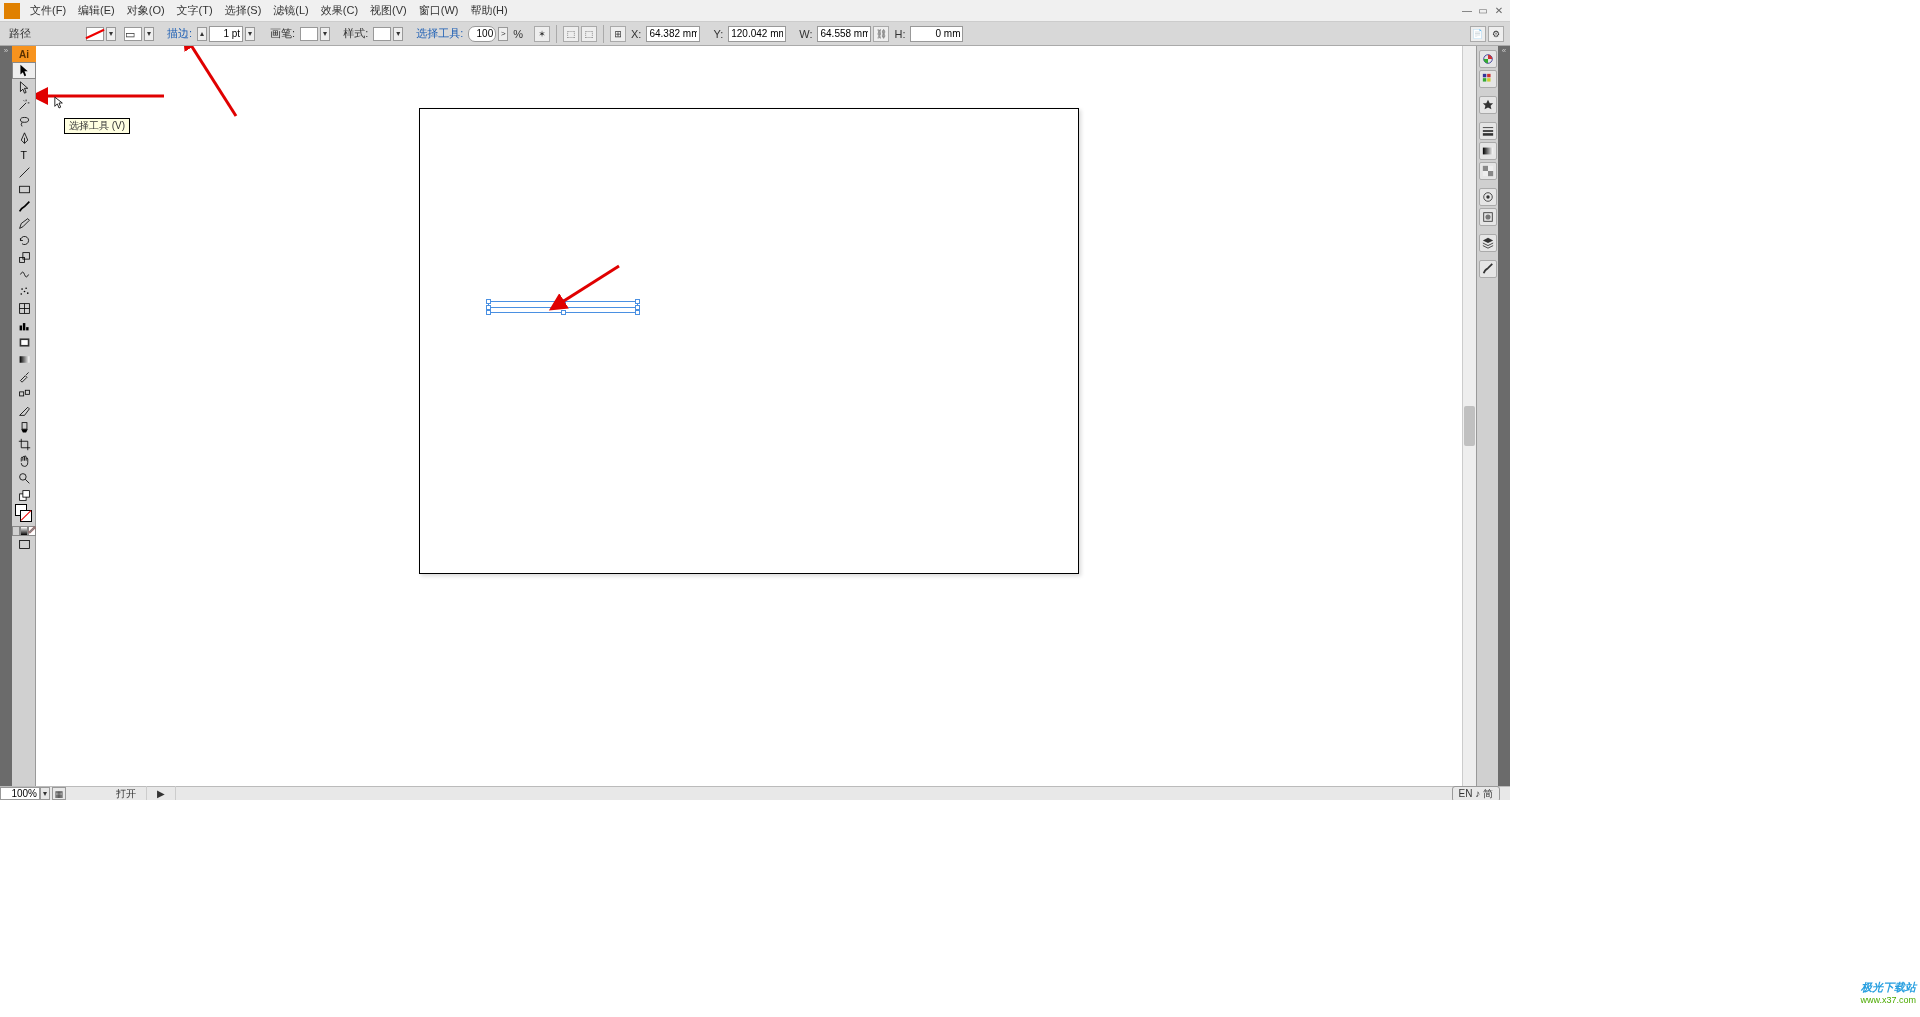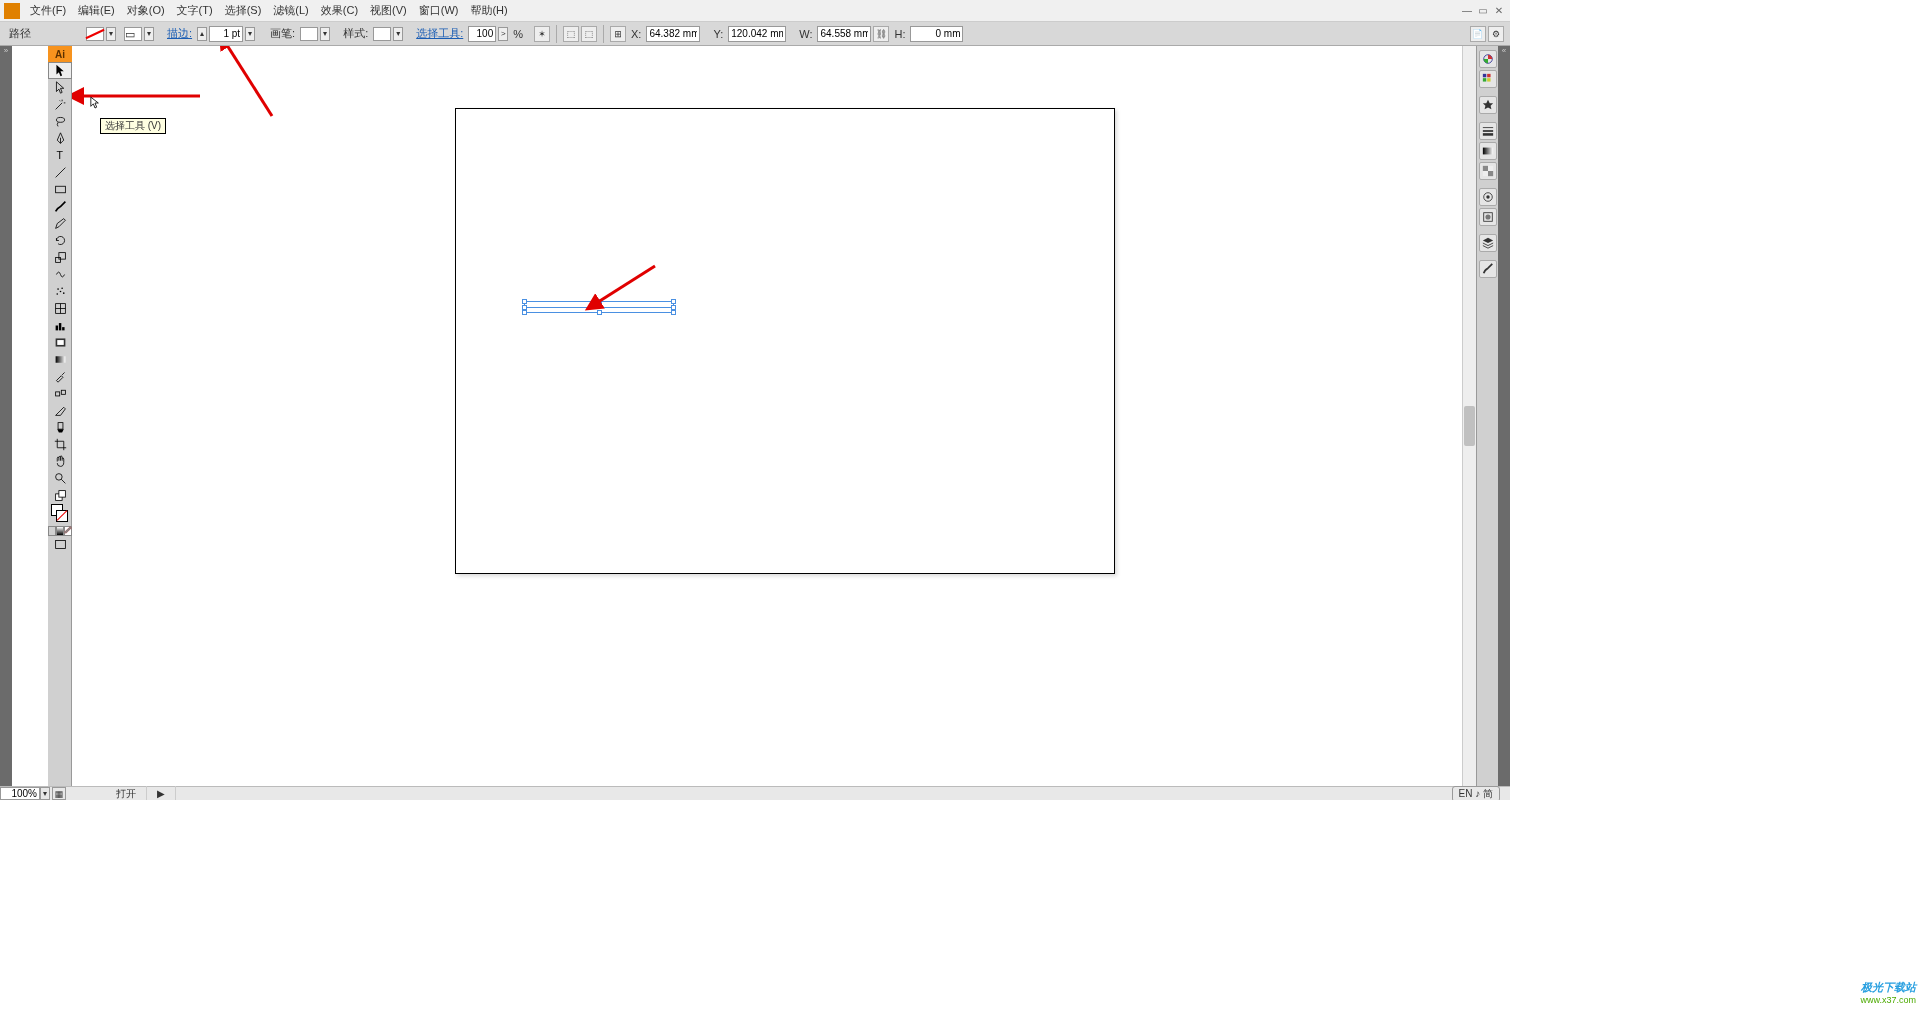--- a/index.html
+++ b/index.html
@@ -8,33 +8,33 @@
 
 .menubar { height: 22px; background: #f0f0f0; display: flex; align-items: center; padding: 0 4px; border-bottom: 1px solid #ccc; }
 .menubar .app-icon { width: 16px; height: 16px; background: #e08000; margin-right: 4px; }
 .menubar .menu-item { padding: 4px 6px; cursor: default; }
 .menubar .spacer { flex: 1; }
 .menubar .win-btn { width: 14px; height: 14px; margin-left: 2px; display: flex; align-items: center; justify-content: center; font-size: 10px; color: #666; }
 
 
 .optbar { height: 24px; background: #d8d8d8; border-bottom: 1px solid #aaa; display: flex; align-items: center; padding: 0 6px; gap: 2px; }
 .optbar .label { font-size: 11px; color: #333; padding: 0 3px; }
-.optbar .label.link { color: #1a5db4; text-decoration: underline; }
+.optbar .label.link { color: #1a5db4; }
 .optbar .swatch { width: 18px; height: 14px; border: 1px solid #999; background: #fff; position: relative; }
 .optbar .swatch.redline::after { content: ""; position: absolute; left: -2px; top: 5px; width: 20px; height: 2px; background: #e00; transform: rotate(-25deg); }
 .optbar .dd { width: 10px; height: 14px; border: 1px solid #999; background: #eee; display: flex; align-items: center; justify-content: center; font-size: 8px; }
 .optbar input { height: 16px; font-size: 10px; border: 1px solid #999; padding: 0 2px; background: #fff; text-align: right; }
 .optbar .sm-icon { width: 16px; height: 16px; border: 1px solid #aaa; background: #eee; display: flex; align-items: center; justify-content: center; font-size: 9px; }
 .optbar .sep { width: 1px; height: 18px; background: #aaa; margin: 0 4px; }
 .optbar .spacer { flex: 1; }
 
 
 .main { display: flex; height: 740px; position: relative; }
 .toolcol { width: 12px; background: #6b6b6b; }
-.toolpanel { width: 24px; background: #d0d0d0; border-right: 1px solid #999; display: flex; flex-direction: column; margin-left: 36px; }
+.toolpanel { width: 24px; background: #d0d0d0; border-right: 1px solid #999; display: flex; flex-direction: column; }
 .toolpanel .ai-logo { width: 24px; height: 16px; background: #f7931e; color: #5a3000; font-size: 10px; font-weight: bold; display: flex; align-items: center; justify-content: center; }
 .toolpanel .tool { width: 24px; height: 17px; display: flex; align-items: center; justify-content: center; position: relative; cursor: default; color: #222; }
 .toolpanel .tool.selected { background: #eee; border: 1px solid #888; }
 .toolpanel .tool svg { width: 13px; height: 13px; }
 .toolpanel .swatches { width: 24px; height: 22px; display: flex; align-items: center; justify-content: center; position: relative; }
 .toolpanel .swatches .fg { width: 12px; height: 12px; background: #fff; border: 1px solid #000; position: absolute; left: 3px; top: 0px; }
 .toolpanel .swatches .bg { width: 12px; height: 12px; background: #fff; border: 1px solid #000; position: absolute; left: 8px; top: 6px; }
 .toolpanel .swatches .bg::after { content: ""; position: absolute; left: -2px; top: 4px; width: 14px; height: 1px; background: #e00; transform: rotate(-45deg); }
 .toolpanel .modes { display: flex; width: 24px; }
 .toolpanel .modes div { flex: 1; height: 10px; border: 1px solid #888; }
@@ -127,21 +127,21 @@
   <div style="width:8px"></div>
   <div class="label">画笔:</div>
   <div class="swatch"></div>
   <div class="dd">▾</div>
   <div style="width:6px"></div>
   <div class="label">样式:</div>
   <div class="swatch"></div>
   <div class="dd">▾</div>
   <div style="width:6px"></div>
   <div class="label link">选择工具:</div>
-  <input style="width: 28px;" value="100">
+  <input style="width: 28px; border-radius: 7px;" value="100">
   <div class="dd">&gt;</div>
   <div class="label">%</div>
   <div style="width:4px"></div>
   <div class="sm-icon">✶</div>
   <div class="sep"></div>
   <div class="sm-icon">⬚</div>
   <div class="sm-icon">⬚</div>
   <div class="sep"></div>
   <div class="sm-icon">⊞</div>
   <div class="label">X:</div>

